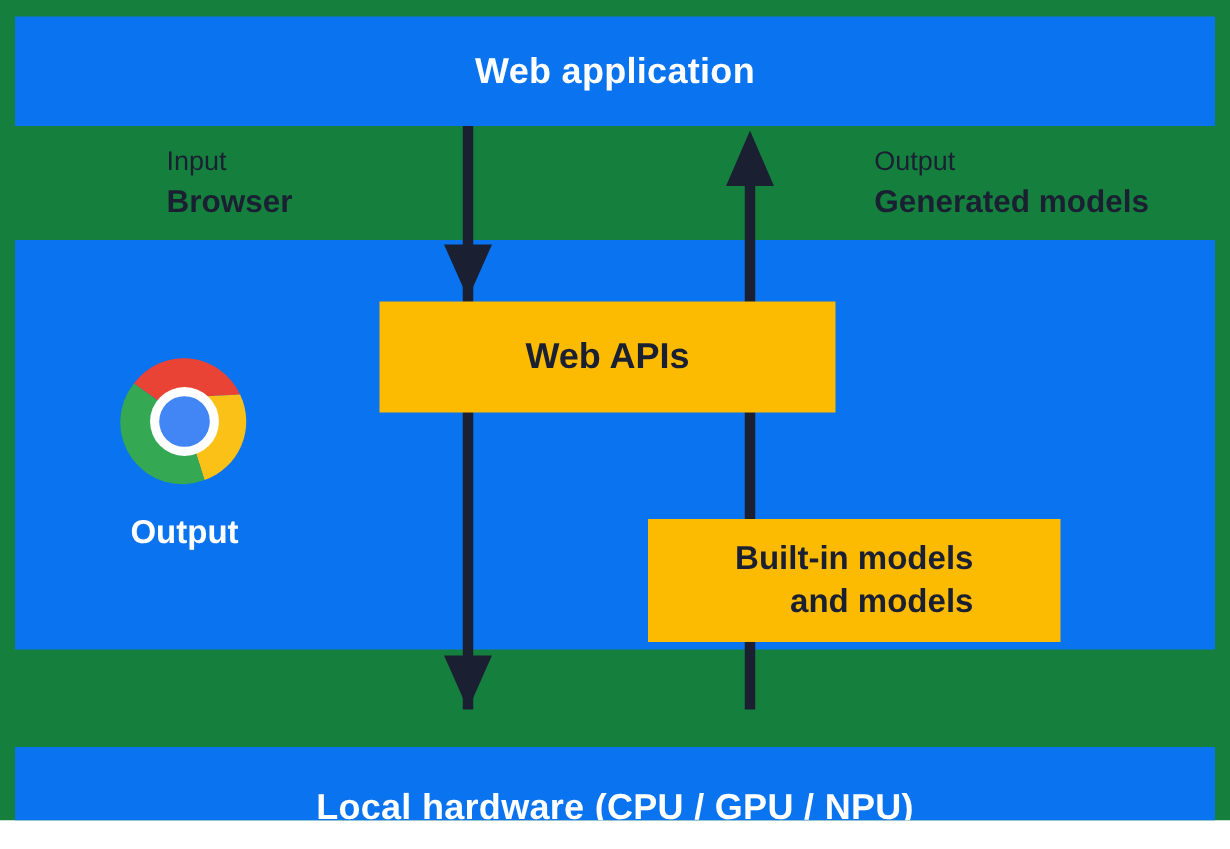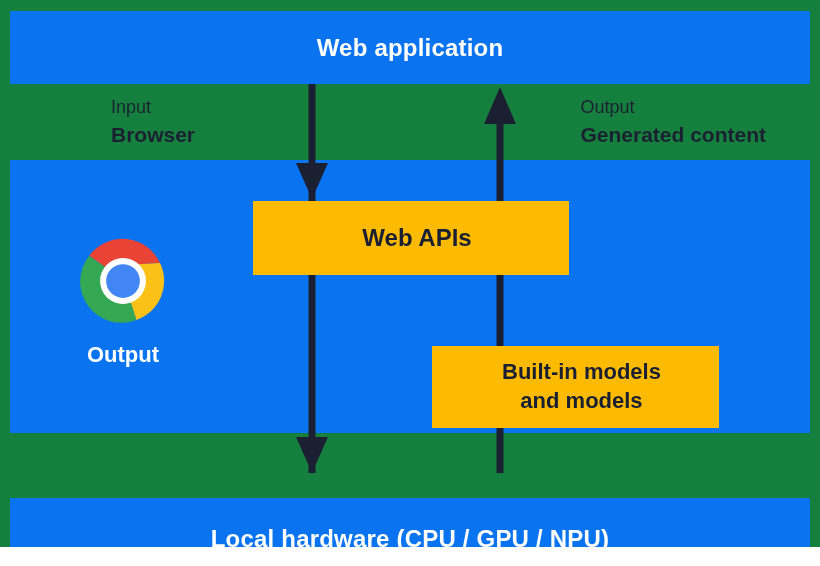--- a/index.html
+++ b/index.html
@@ -13,23 +13,22 @@
   .band-bottom{top:488px;height:82px;display:flex;align-items:center;justify-content:center;margin-top:10px;}
   .band-title{color:#ffffff;font-weight:bold;font-size:24px;letter-spacing:.2px;}
   .io-block{position:absolute;top:96px;z-index:2;color:var(--dark);line-height:1.3;}
   .io-left{left:111px;text-align:left;}
   .io-right{right:54px;}
   .io-caption{font-size:18px;font-weight:normal;}
   .io-label{font-size:21px;font-weight:bold;margin-top:2px;}
   .arrow-layer{position:absolute;left:0;top:0;z-index:1;}
   .ybox{
     position:absolute;z-index:2;background:var(--yellow);color:var(--dark);
-    display:flex;align-items:center;justify-content:center;text-align:center;
+    display:flex;align-items:center;justify-content:center;text-align:right;
     font-weight:bold;
-    padding-left:12px;
   }
   .ybox-webapis{left:253px;top:201px;width:304px;height:74px;font-size:24px;}
   .ybox-builtin{left:432px;top:318px;width:275px;height:82px;font-size:22px;line-height:1.3;margin-top:28px;}
   .chrome-wrap{position:absolute;left:78px;top:236px;width:90px;height:90px;z-index:2;}
   .browser-label{
     position:absolute;left:43px;top:342px;width:160px;z-index:2;text-align:center;
     color:#ffffff;font-weight:bold;font-size:22px;
   }
 </style>
 </head>
@@ -40,21 +39,21 @@
   <div class="band band-top">
     <span class="band-title">Web application</span>
   </div>
 
   <div class="io-block io-left">
     <div class="io-caption">Input</div>
     <div class="io-label">Browser</div>
   </div>
   <div class="io-block io-right">
     <div class="io-caption">Output</div>
-    <div class="io-label">Generated content</div>
+    <div class="io-label">Generated models</div>
   </div>
 
   <div class="band band-mid"></div>
 
   <div class="band band-bottom">
     <span class="band-title">Local hardware (CPU / GPU / NPU)</span>
   </div>
 
   <svg class="arrow-layer" width="820" height="566" viewBox="0 0 820 566" aria-hidden="true">
     <g style="fill:var(--dark)">

